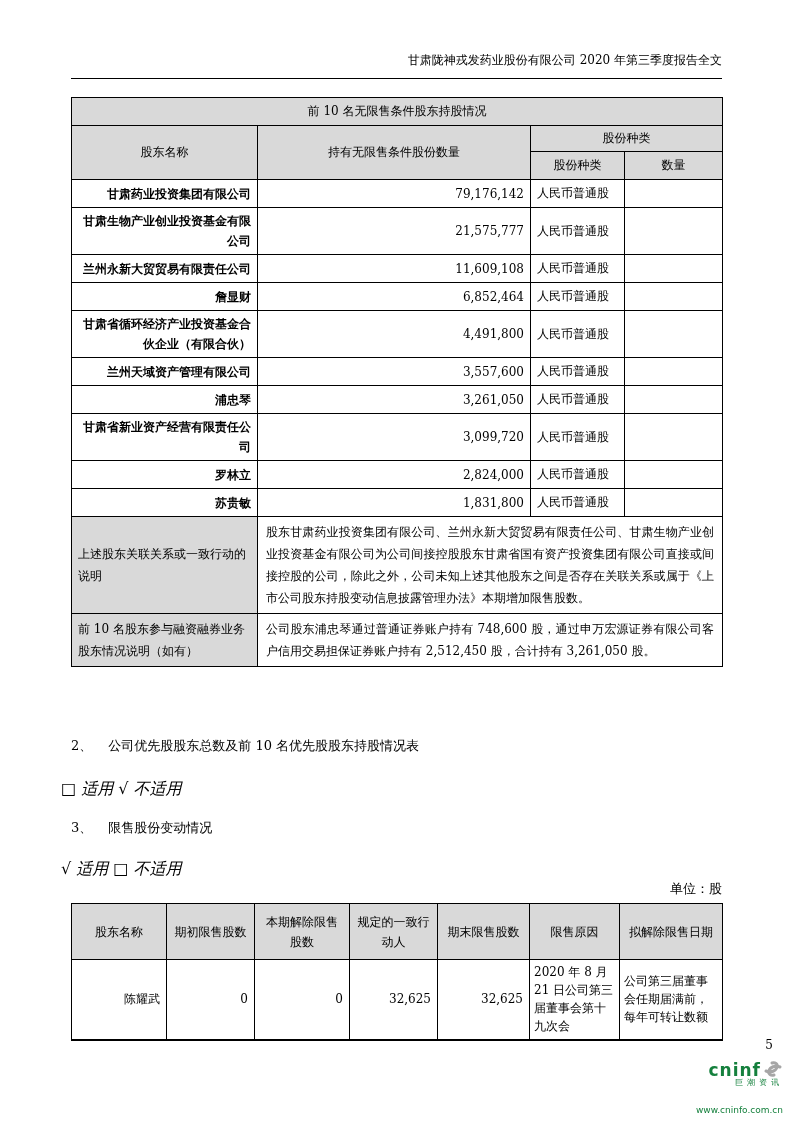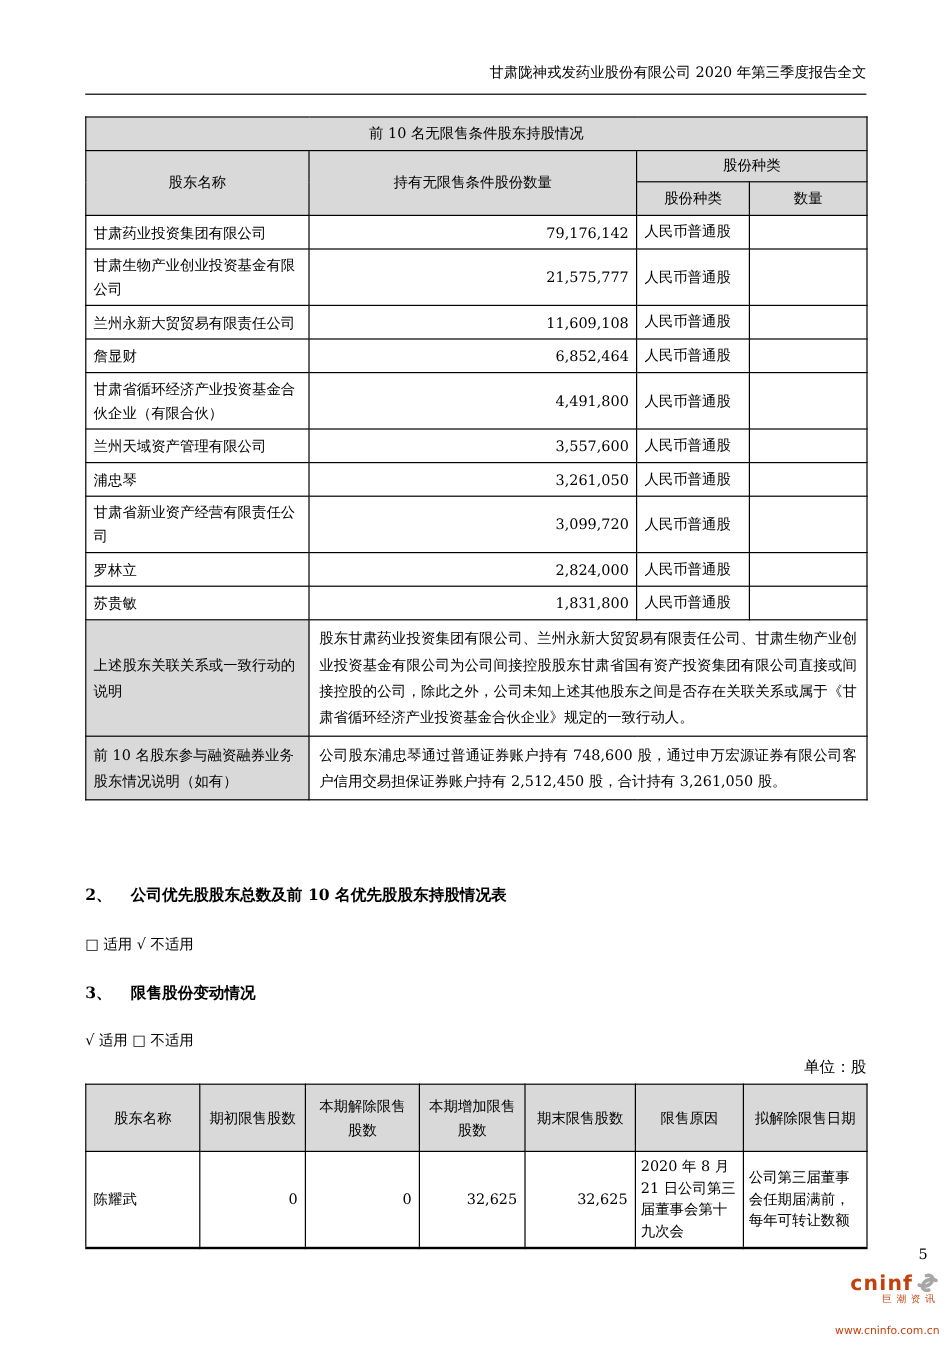--- a/index.html
+++ b/index.html
@@ -20,48 +20,48 @@
   }
   table { border-collapse:collapse; table-layout:fixed; font-size:12px; }
   td, th { border:1px solid #000; padding:3px 6px; vertical-align:middle; font-weight:normal; }
   .gray { background:#d9d9d9; }
 
   .table1 { position:absolute; top:97px; left:71px; width:651px; }
   .table1 .title-cell { text-align:center; height:28px; }
   .table1 th { text-align:center;margin-left:43px; }
   .table1 .hdr-top { height:26px; }
   .table1 .hdr-sub { height:28px; }
-  .table1 td.c1 { text-align:left;  line-height:20px; }
+  .table1 td.c1 { text-align:right;  line-height:20px;font-weight:bold; }
   .table1 td.c2 { text-align:right; }
   .table1 td.c3 { text-align:left; }
   .table1 tr.r1 td { height:28px; }
   .table1 tr.r2 td { height:43px; }
   .table1 .label-cell { text-align:left; line-height:22px; vertical-align:middle; }
   .table1 .desc-cell  { text-align:justify; line-height:22px; padding:4px 8px; vertical-align:top; }
   .table1 tr.related td { height:90px; }
   .table1 tr.margin-row td { height:50px; }
 
   .after-table { position:absolute; top:652px; left:71px; width:651px; font-size:12px; }
   .after-table div { height:24px; line-height:24px; }
 
-  .section-heading { position:absolute; left:71px; font-size:13px; font-weight:bold; }
+  .section-heading { position:absolute; left:71px; font-size:13px; font-weight:normal; }
   .section-heading .num { margin-right:16px; }
-  .applicability { position:absolute; left:71px; font-size:12px; }
+  .applicability { position:absolute; left:61px; font-size:16px;font-style:italic; }
   .unit-label { position:absolute; top:880px; left:71px; width:651px; text-align:right; font-size:13px; }
 
   .table2 { position:absolute; top:903px; left:71px; width:651px; border-bottom:2px solid #000; }
   .table2 th { text-align:center; height:56px; line-height:20px; }
   .table2 td { height:80px; }
-  .table2 td.c-name { text-align:left; }
+  .table2 td.c-name { text-align:right; }
   .table2 td.c-num  { text-align:right; }
   .table2 td.c-text { text-align:left; line-height:18px; vertical-align:middle; padding:2px 4px; }
 
   .page-number { position:absolute; top:1038px; right:20px; font-size:12px; }
 
-  .logo { position:absolute; right:10px; bottom:6px; text-align:right; color:#c2410c; font-family:"DejaVu Sans","Liberation Sans",sans-serif; line-height:1.1; }
+  .logo { position:absolute; right:10px; bottom:6px; text-align:right; color:#15803d; font-family:"DejaVu Sans","Liberation Sans",sans-serif; line-height:1.1; }
   .logo .brand-row { display:flex; align-items:center; justify-content:flex-end; gap:2px; }
   .logo .brand { font-size:17px; font-weight:bold; letter-spacing:1px; }
   .logo .cn { font-size:8px; letter-spacing:4px; margin-top:-2px; }
   .logo .url { font-size:9px; margin-top:18px; }
 </style>
 </head>
 <body>
 
 <div class="page">
 
@@ -142,21 +142,21 @@
       <td class="c4"></td>
     </tr>
     <tr class="r1">
       <td class="c1">苏贵敏</td>
       <td class="c2">1,831,800</td>
       <td class="c3">人民币普通股</td>
       <td class="c4"></td>
     </tr>
     <tr class="related">
       <td class="gray label-cell">上述股东关联关系或一致行动的说明</td>
-      <td class="desc-cell" colspan="3">股东甘肃药业投资集团有限公司、兰州永新大贸贸易有限责任公司、甘肃生物产业创业投资基金有限公司为公司间接控股股东甘肃省国有资产投资集团有限公司直接或间接控股的公司，除此之外，公司未知上述其他股东之间是否存在关联关系或属于《甘肃省循环经济产业投资基金合伙企业》规定的一致行动人。</td>
+      <td class="desc-cell" colspan="3">股东甘肃药业投资集团有限公司、兰州永新大贸贸易有限责任公司、甘肃生物产业创业投资基金有限公司为公司间接控股股东甘肃省国有资产投资集团有限公司直接或间接控股的公司，除此之外，公司未知上述其他股东之间是否存在关联关系或属于《上市公司股东持股变动信息披露管理办法》本期增加限售股数。</td>
     </tr>
     <tr class="margin-row">
       <td class="gray label-cell">前 10 名股东参与融资融券业务股东情况说明（如有）</td>
       <td class="desc-cell" colspan="3">公司股东浦忠琴通过普通证券账户持有 748,600 股，通过申万宏源证券有限公司客户信用交易担保证券账户持有 2,512,450 股，合计持有 3,261,050 股。</td>
     </tr>
   </tbody>
     </table>
 
 
   <div class="section-heading" style="top:737px;">
@@ -179,21 +179,21 @@
         <col style="width:88px">
         <col style="width:92px">
         <col style="width:90px">
         <col style="width:103px">
     </colgroup>
     <tbody>
         <tr>
       <th class="gray">股东名称</th>
       <th class="gray">期初限售股数</th>
       <th class="gray">本期解除限售股数</th>
-      <th class="gray">本期增加限售股数</th>
+      <th class="gray">规定的一致行动人</th>
       <th class="gray">期末限售股数</th>
       <th class="gray">限售原因</th>
       <th class="gray">拟解除限售日期</th>
     </tr>
     <tr>
       <td class="c-name">陈耀武</td>
       <td class="c-num">0</td>
       <td class="c-num">0</td>
       <td class="c-num">32,625</td>
       <td class="c-num">32,625</td>

